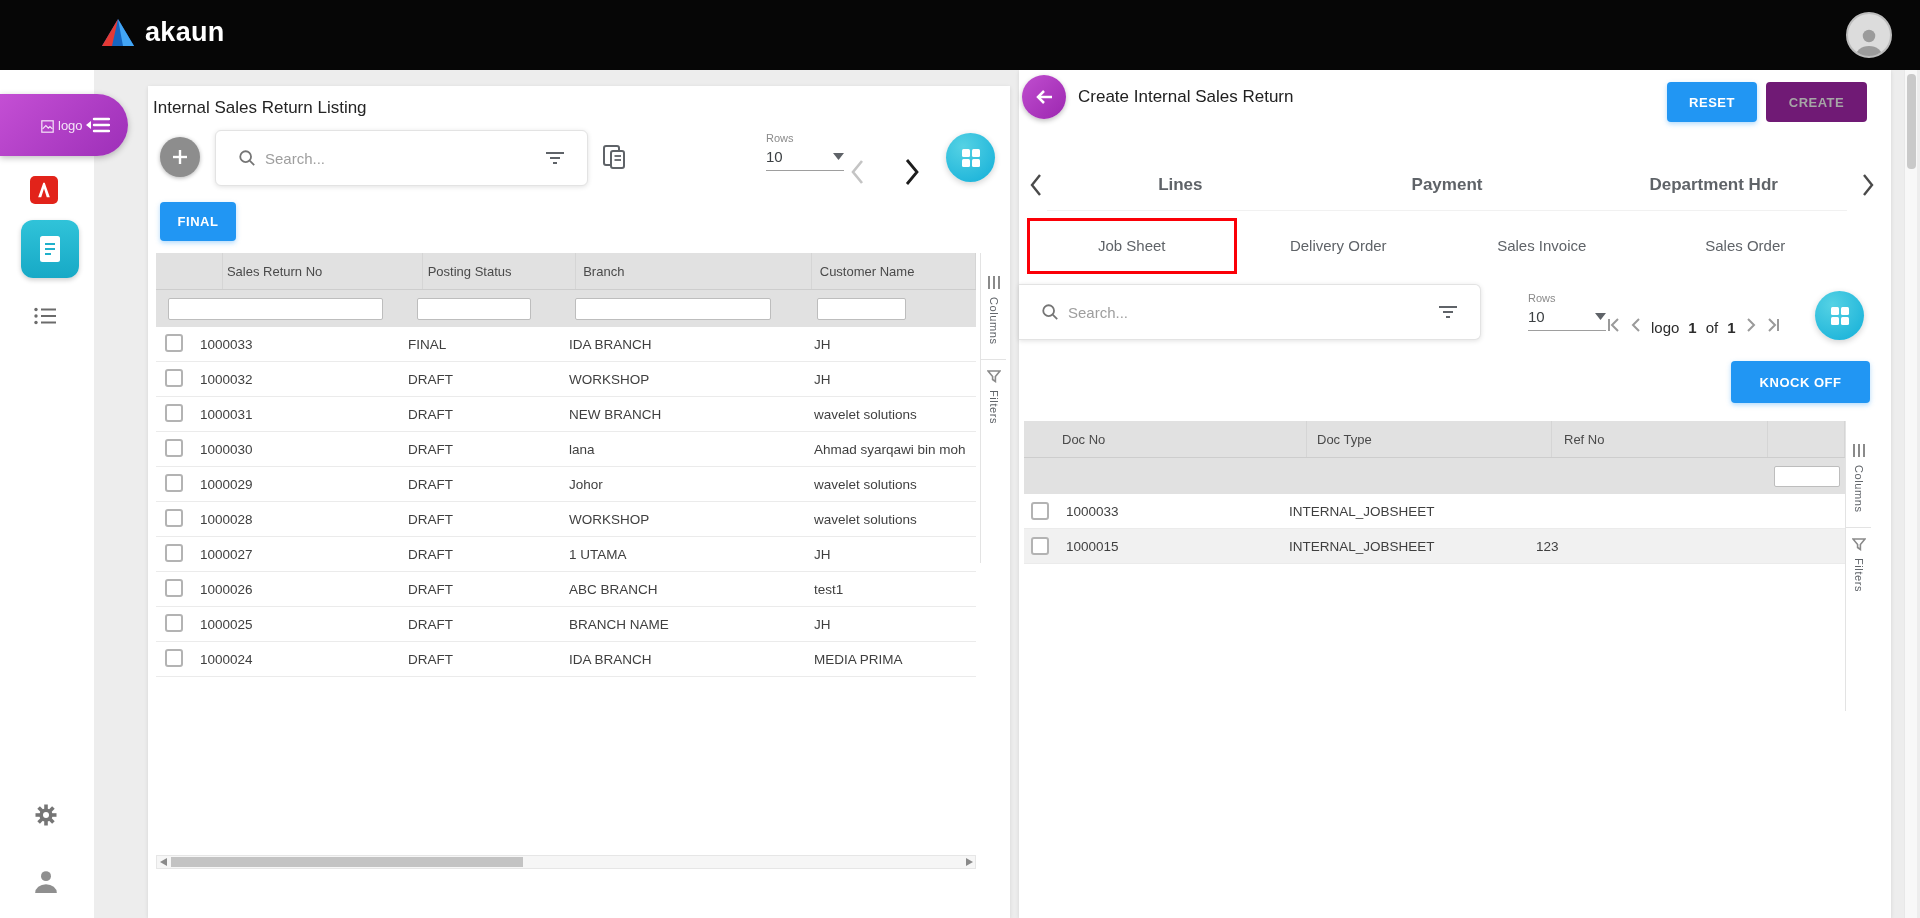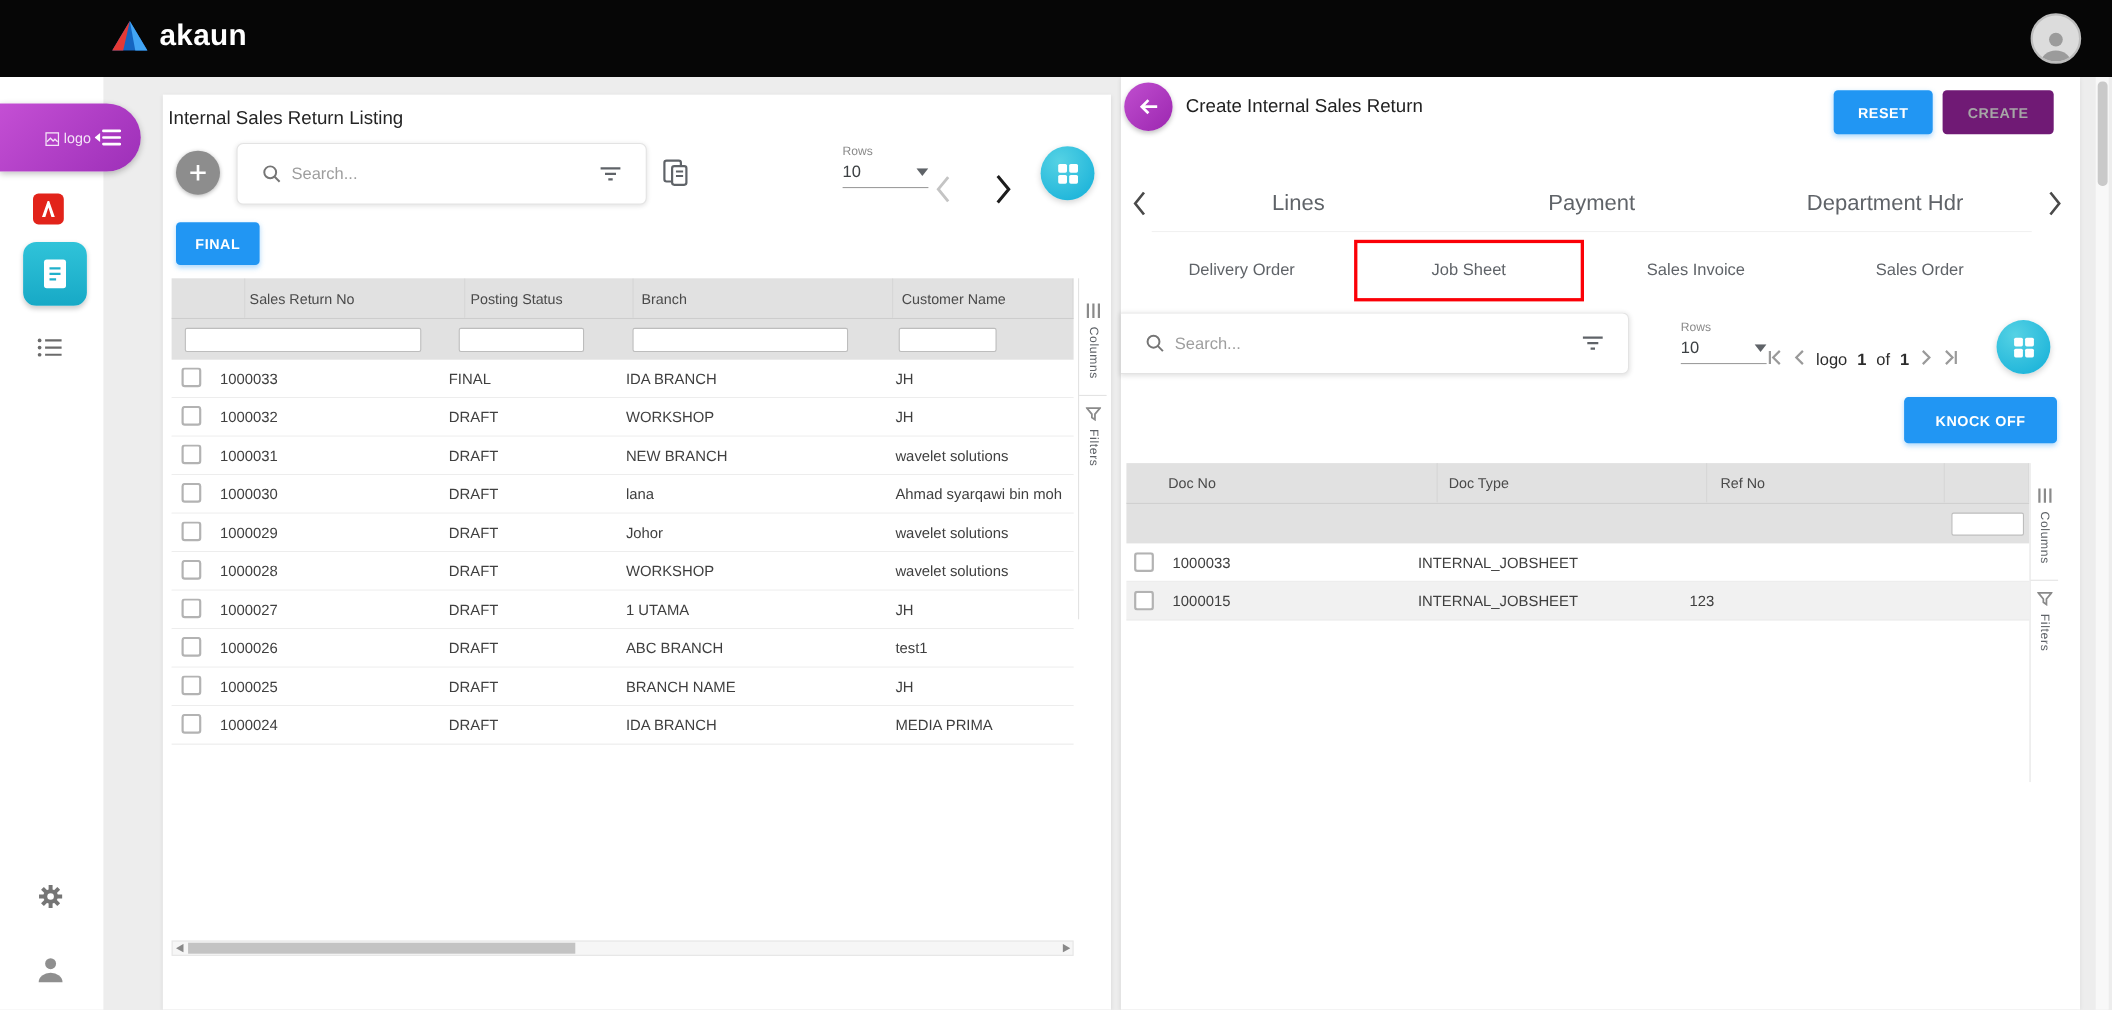--- a/index.html
+++ b/index.html
@@ -70,21 +70,21 @@
   .h-arrow { position:absolute; top:1px; width:12px; height:10px; display:flex; align-items:center; justify-content:center; }
 
   
   .right-panel { left:1019px; top:70px; width:872px; height:848px; }
   .back-btn { position:absolute; left:3px; top:5px; width:44px; height:44px; border-radius:50%; border:none; background:linear-gradient(135deg,#c04ecf,#9c27b0); display:flex; align-items:center; justify-content:center; cursor:pointer; box-shadow:0 2px 5px rgba(0,0,0,.25); }
   .rp-title { position:absolute; left:59px; top:5px; height:44px; line-height:44px; font-size:17px; font-weight:500; color:#212121; }
   .reset-btn { position:absolute; left:648px; top:12px; width:90px; height:40px; }
   .create-btn { position:absolute; left:747px; top:12px; width:101px; height:40px; }
 
   .rp-tabs { position:absolute; left:28px; top:89px; width:800px; height:52px; display:flex; border-bottom:1px solid #f1f1f1; }
-  .tab { flex:1; text-align:center; line-height:52px; font-size:20px; color:#5f6368; cursor:pointer; position:relative; }
+  .tab { flex:1; text-align:center; line-height:52px; font-size:17px; color:#5f6368; cursor:pointer; position:relative;font-weight:bold; }
   .tab.active { color:#434343; }
   .tab.active::after { content:""; position:absolute; left:0; right:0; bottom:-1px; height:3px; background:#2196f3; }
   .tab-chev { position:absolute; top:102px; cursor:pointer; }
   .rp-subtabs { position:absolute; left:8px; top:148px; width:820px; height:56px; display:flex; }
   .subtab { flex:1; text-align:center; line-height:56px; font-size:15px; color:#5f6368; cursor:pointer; }
   .subtab.highlight { border:3px solid #fb0007; line-height:50px; }
 
   .rp-search { left:0; top:214px; width:462px; border-radius:0 6px 6px 0; border-left:none; }
   .rp-rows { left:509px; top:222px; }
   .rp-pager { position:absolute; left:586px; top:240px; height:34px; display:flex; align-items:center; gap:5px; }
@@ -394,22 +394,22 @@
     <div class="tab">Payment</div>
     <div class="tab">Department Hdr</div>
   </div>
   <span class="tab-chev" style="left:840px;">
     <svg width="18" height="26" viewBox="0 0 18 26">
         <polyline points="5,3 13,13 5,23" fill="none" stroke="#4a4a4a" stroke-width="2.4"></polyline>
       </svg>
   </span>
 
   <div class="rp-subtabs">
+    <div class="subtab highlight">Job Sheet</div>
     <div class="subtab">Delivery Order</div>
-    <div class="subtab highlight">Job Sheet</div>
     <div class="subtab">Sales Invoice</div>
     <div class="subtab">Sales Order</div>
   </div>
 
   <div class="search-box rp-search">
     <svg width="18" height="18" viewBox="0 0 20 20">
       <circle cx="8.5" cy="8.5" r="6" fill="none" stroke="#757575" stroke-width="2"></circle>
         <line x1="13" y1="13" x2="18" y2="18" stroke="#757575" stroke-width="2"></line>
     </svg>
     <input type="text" placeholder="Search..." style="">

